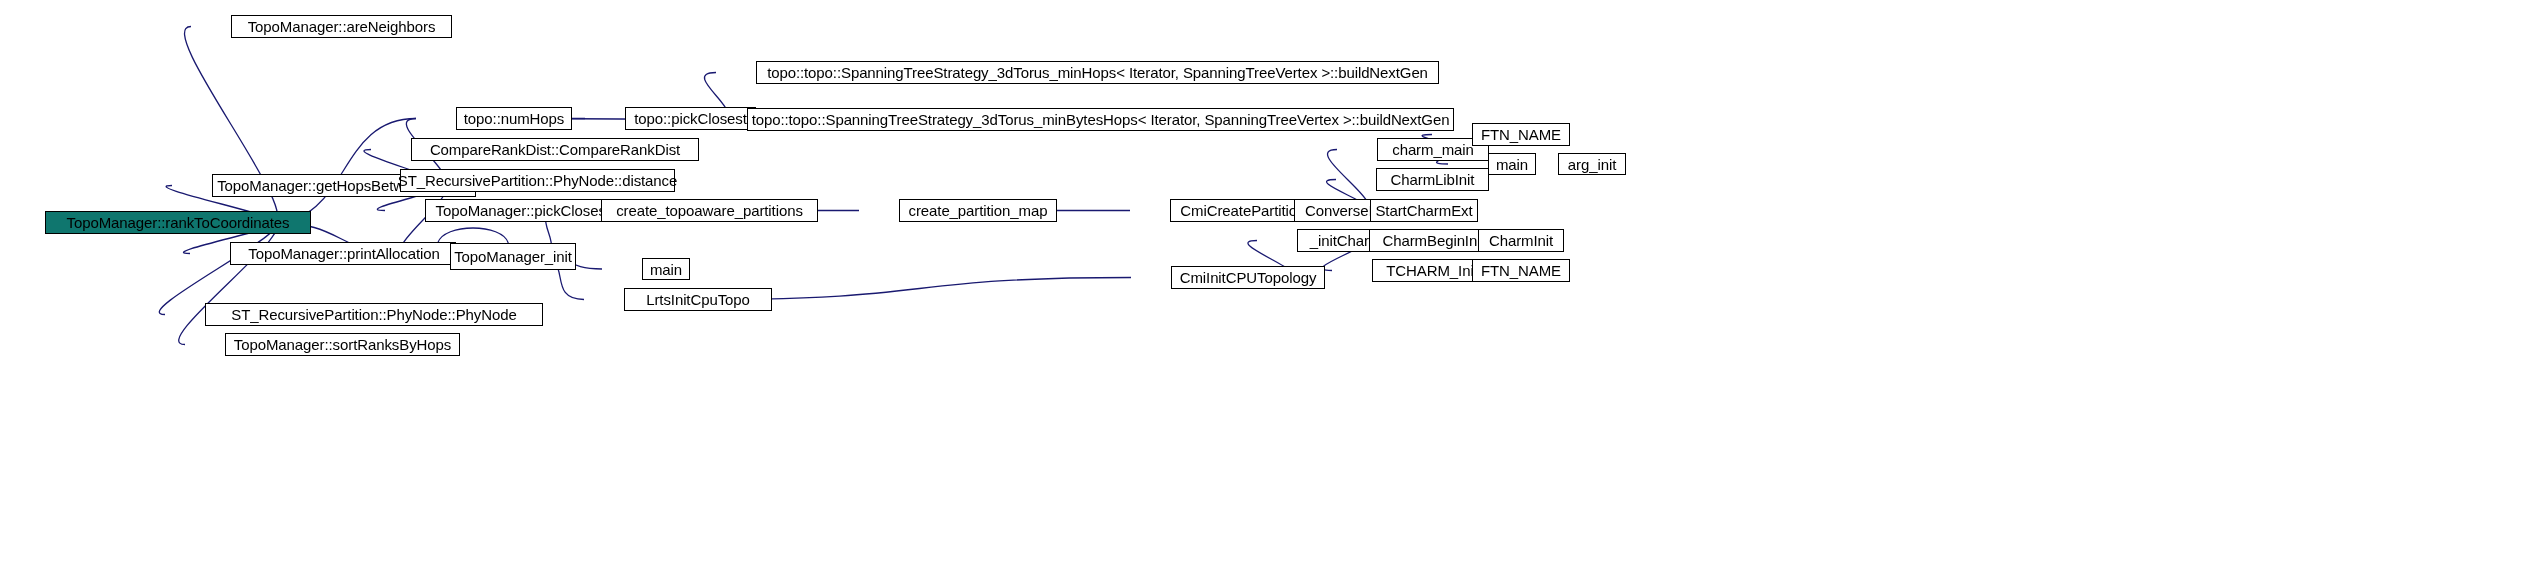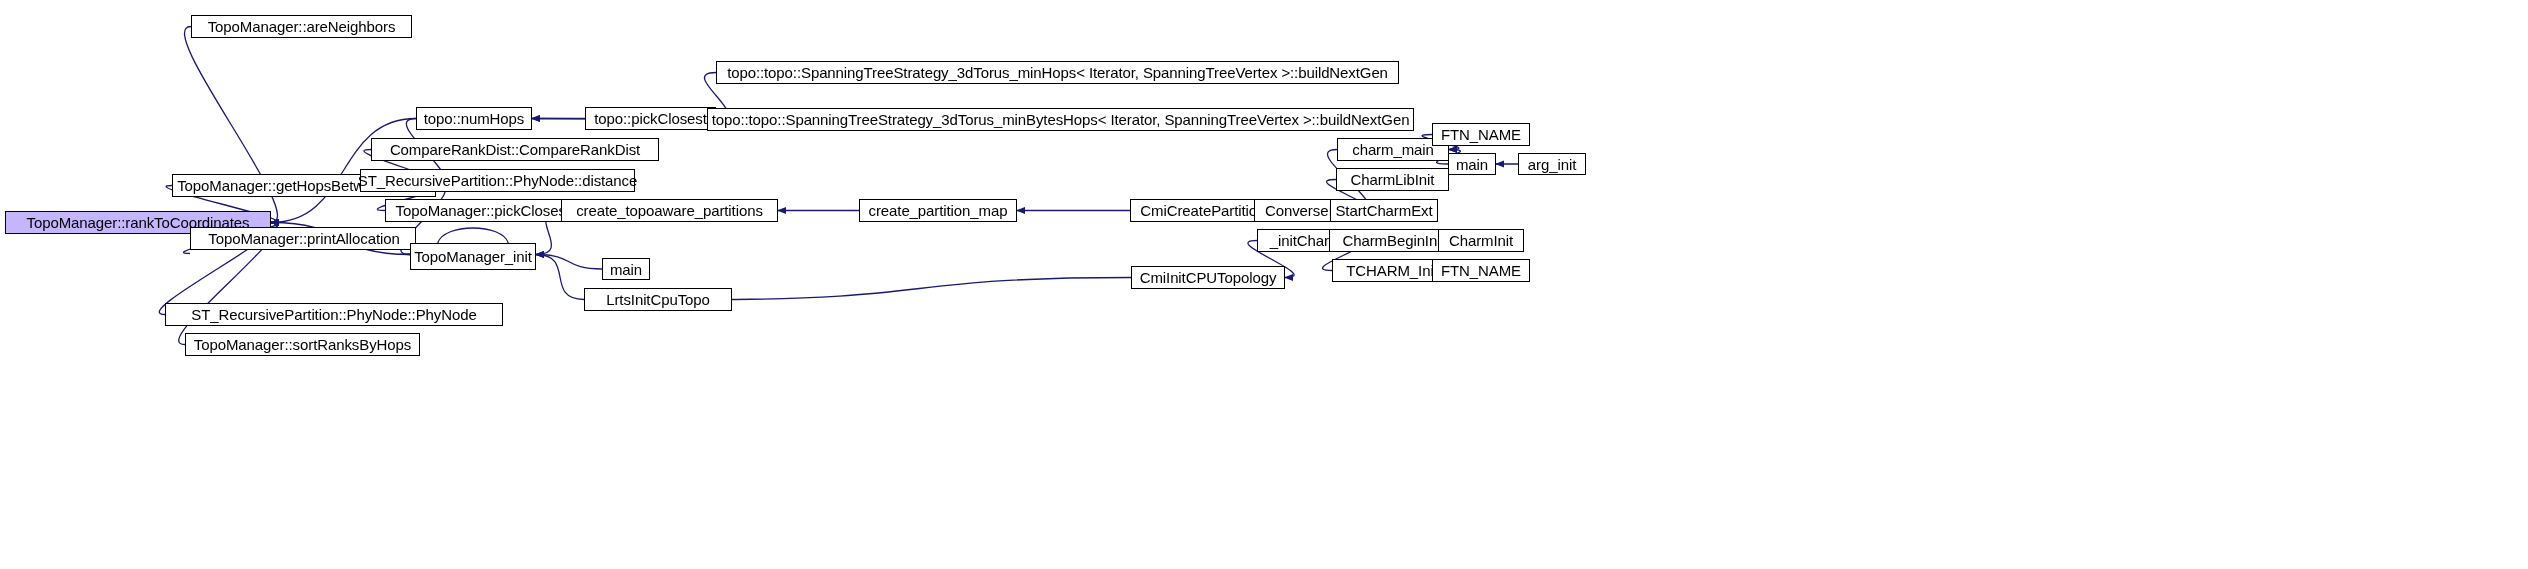--- a/index.html
+++ b/index.html
@@ -30,23 +30,24 @@
     background: #ffffff;
     color: #000000;
     font-size: 15px;
     line-height: 1;
     display: flex;
     align-items: center;
     justify-content: center;
     white-space: nowrap;
     padding: 0 6px;
     letter-spacing: -0.1px;
+    margin-left: 40px;
   }
   .node.root {
-    background: #c4b5fd;
+    background: #0f766e;
     border-color: #000000;
   }
 </style>
 </head>
 <body>
 
 <div id="canvas">
   <svg class="edges" id="edge-layer" viewBox="0 0 2528 569">
     <defs>
       <marker id="arrow" viewBox="0 0 10 10" refX="9" refY="5" markerWidth="7" markerHeight="7" orient="auto-start-reverse">
@@ -89,21 +90,21 @@
         <path d="M 1448 164 C 1408 164, 1489 149.5, 1449 149.5" fill="none" stroke="#191970" stroke-width="1.3" marker-end="url(#arrow)"></path>
         <path d="M 1518 164 C 1478 164, 1536 164, 1496 164" fill="none" stroke="#191970" stroke-width="1.3" marker-end="url(#arrow)"></path>
         <path d="M 1438 240.5 C 1398 240.5, 1498 240.5, 1458 240.5" fill="none" stroke="#191970" stroke-width="1.3" marker-end="url(#arrow)"></path>
         <path d="M 1432 270.5 C 1392 270.5, 1492 270.5, 1452 270.5" fill="none" stroke="#191970" stroke-width="1.3" marker-end="url(#arrow)"></path>
       </g>
   </svg>
   <div id="node-layer">
       <div class="node root" style="left: 5px; top: 211px; width: 266px; height: 23px;">TopoManager::rankToCoordinates</div>
       <div class="node" style="left: 191px; top: 15px; width: 221px; height: 23px;">TopoManager::areNeighbors</div>
       <div class="node" style="left: 172px; top: 174px; width: 264px; height: 23px;">TopoManager::getHopsBetweenRanks</div>
-      <div class="node" style="left: 190px; top: 227px; width: 226px; height: 23px; padding-left: 8px;">TopoManager::printAllocation</div>
+      <div class="node" style="left: 190px; top: 242px; width: 226px; height: 23px; padding-left: 8px;">TopoManager::printAllocation</div>
       <div class="node" style="left: 165px; top: 303px; width: 338px; height: 23px;">ST_RecursivePartition::PhyNode::PhyNode</div>
       <div class="node" style="left: 185px; top: 333px; width: 235px; height: 23px;">TopoManager::sortRanksByHops</div>
       <div class="node" style="left: 416px; top: 107px; width: 116px; height: 23px;">topo::numHops</div>
       <div class="node" style="left: 371px; top: 138px; width: 288px; height: 23px;">CompareRankDist::CompareRankDist</div>
       <div class="node" style="left: 360px; top: 169px; width: 275px; height: 23px;">ST_RecursivePartition::PhyNode::distance</div>
       <div class="node" style="left: 385px; top: 199px; width: 230px; height: 23px;">TopoManager::pickClosestRank</div>
       <div class="node" style="left: 410px; top: 243px; width: 126px; height: 27px;">TopoManager_init</div>
       <div class="node" style="left: 585px; top: 107px; width: 131px; height: 23px;">topo::pickClosest</div>
       <div class="node" style="left: 561px; top: 199px; width: 217px; height: 23px;">create_topoaware_partitions</div>
       <div class="node" style="left: 602px; top: 258px; width: 48px; height: 22px;">main</div>

